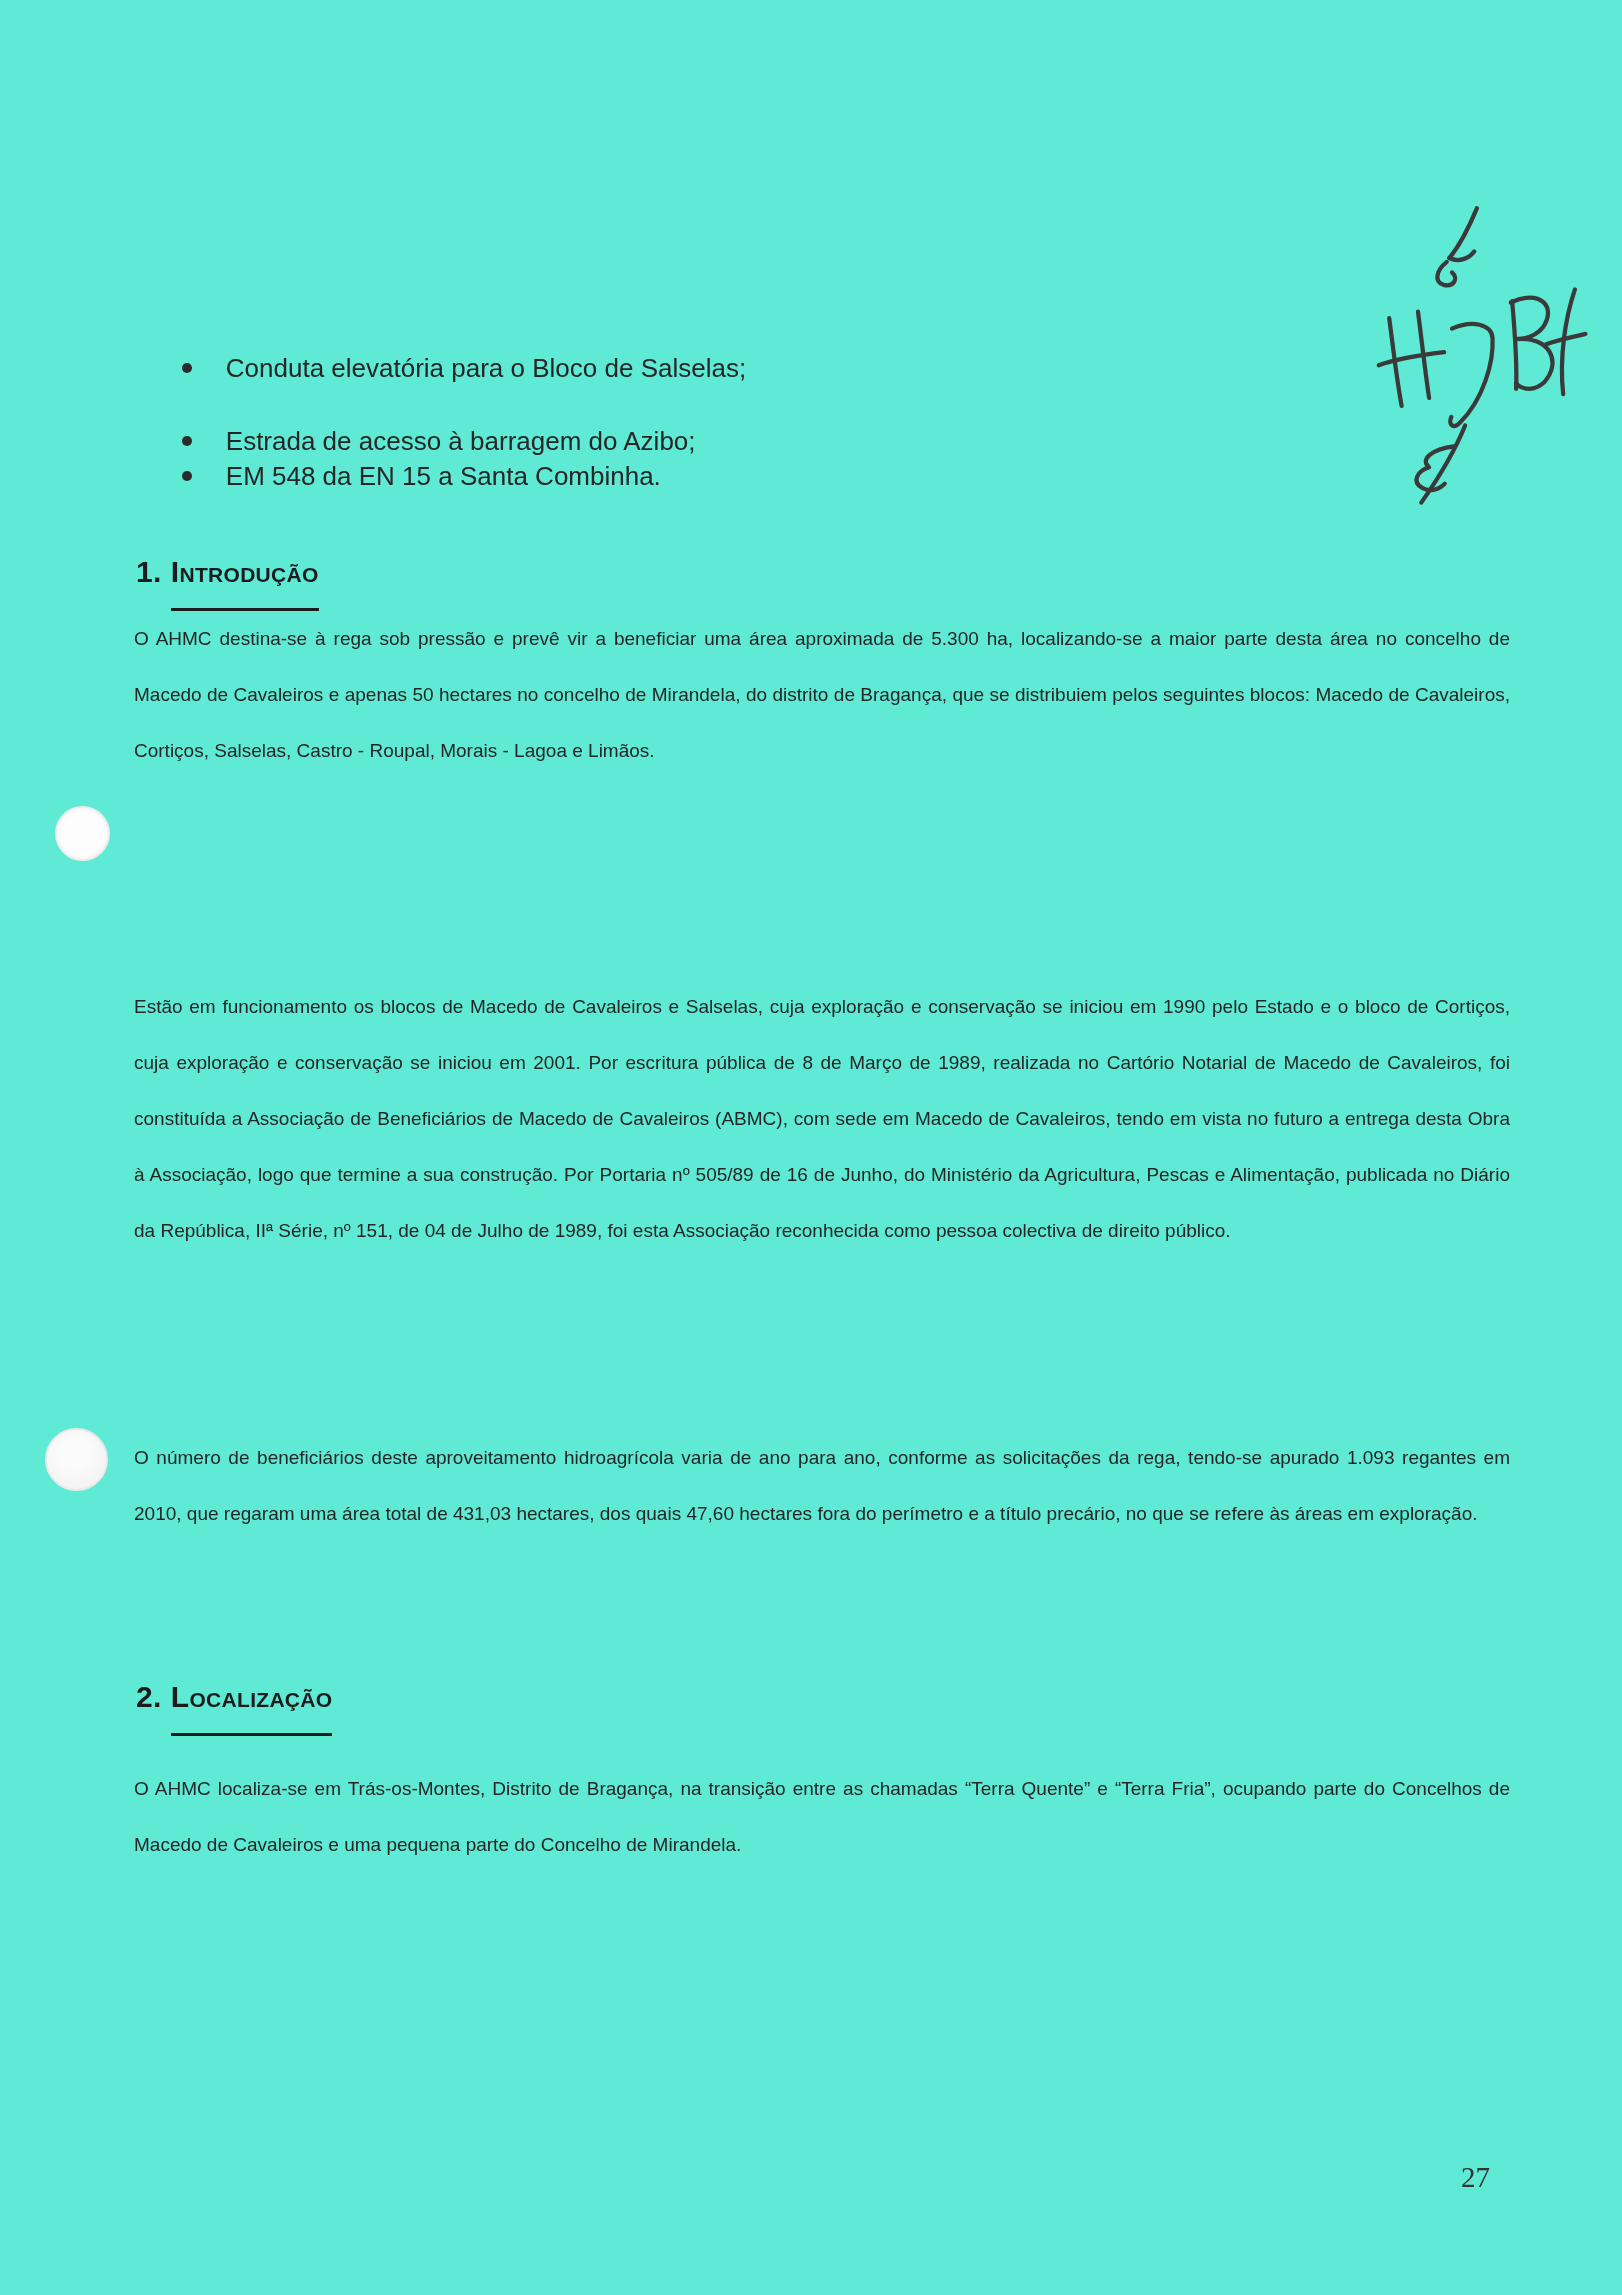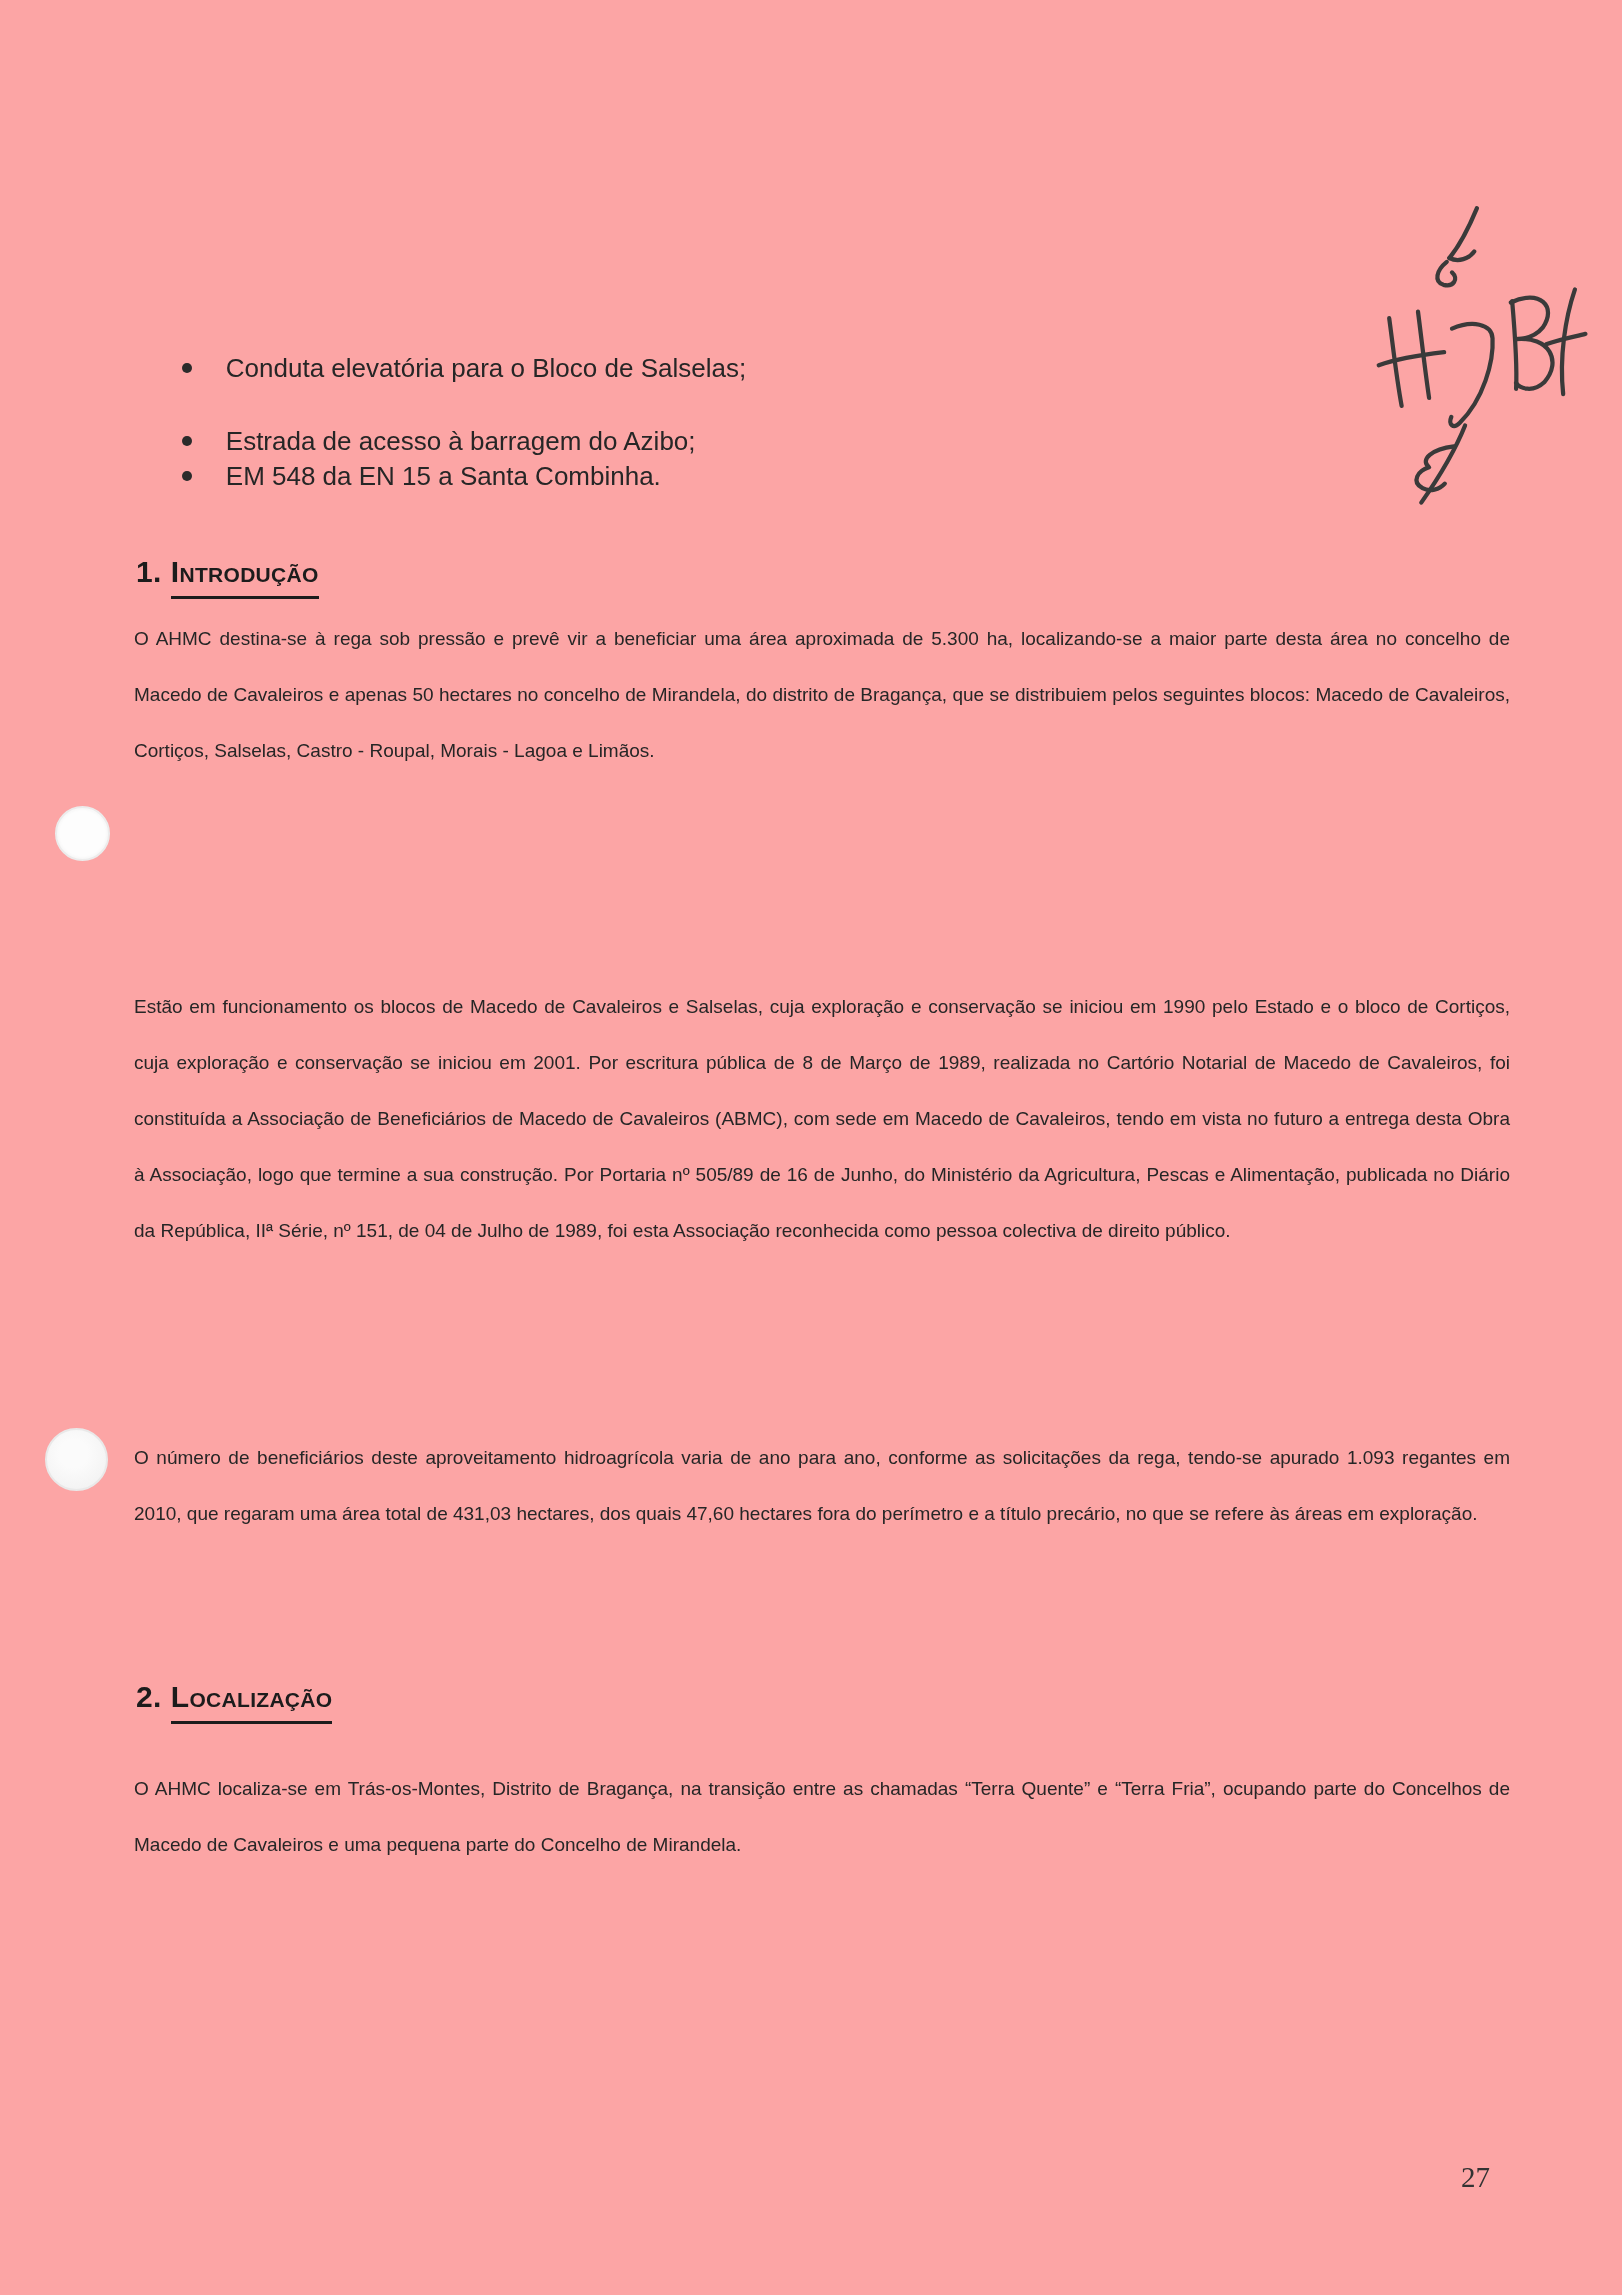--- a/index.html
+++ b/index.html
@@ -1,20 +1,20 @@
 <!DOCTYPE html>
 <html style="font-size:10.5px"><head>
 <meta charset="utf-8">
 <style>
   html, body { margin: 0; padding: 0; background: #888; }
   .page {
     position: relative;
     width: 1623px;
     height: 2295px;
-    background: #fca5a5;
+    background: #5eead4;
     font-family: "Liberation Sans", sans-serif;
     color: #232323;
     overflow: hidden;
   }
   .bullet-row {
     position: absolute;
     left: 182px;
     width: 916px;
     display: flex;
     align-items: flex-start;
@@ -37,21 +37,21 @@
     font-size: 30px;
     font-weight: bold;
     color: #1c1c1c;
     white-space: nowrap;
     letter-spacing: 0.3px;
   }
   .heading .hnum { margin-right: 9.2px; }
   .heading .htitle {
     font-variant: small-caps;
     border-bottom: 3.3px solid #1c1c1c;
-    padding-bottom: 8px;
+    padding-bottom: 20px;
   }
   .para {
     position: absolute;
     left: 134px;
     width: 1376px;
     margin: 0;
     font-size: 19px;
     line-height: 56px;
     text-align: justify;
     color: #262626;

